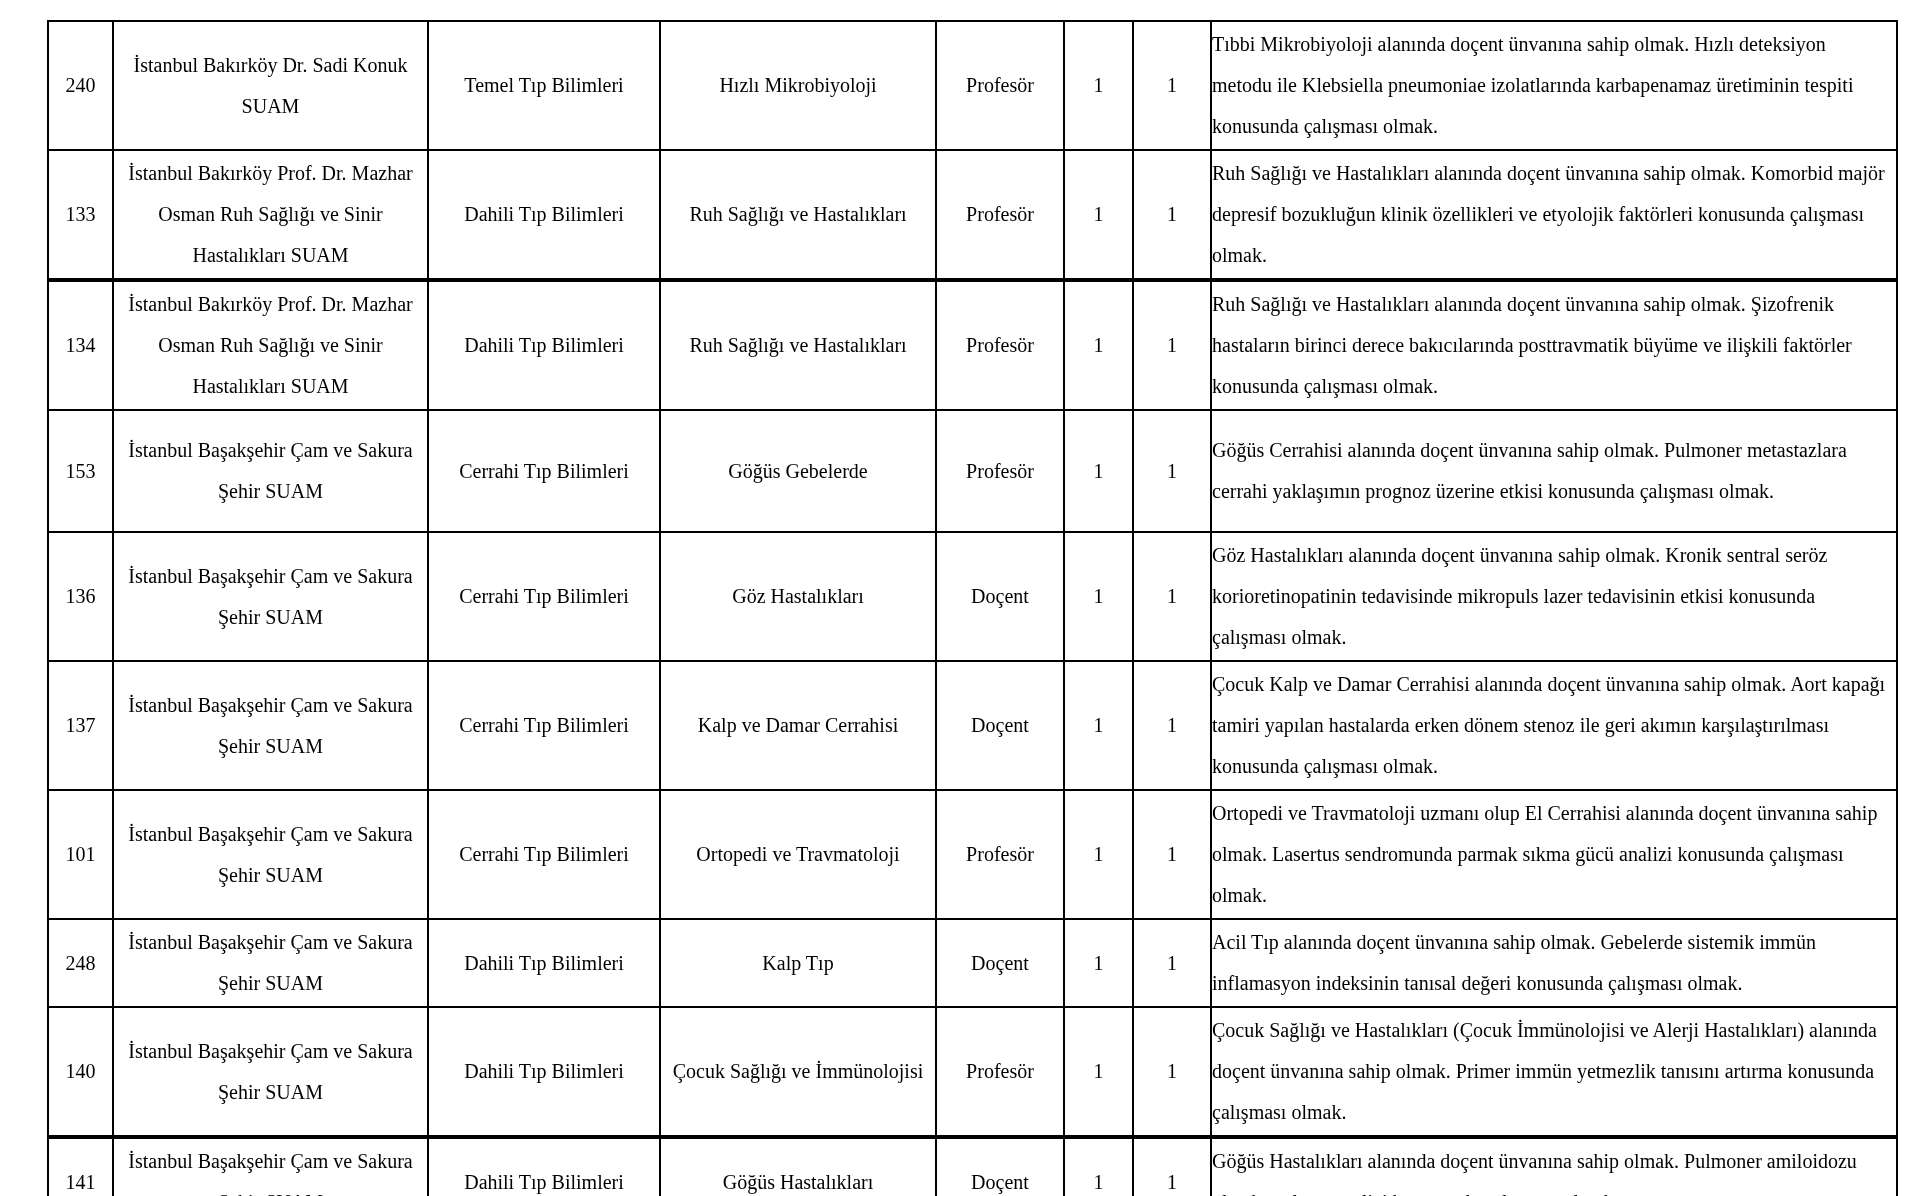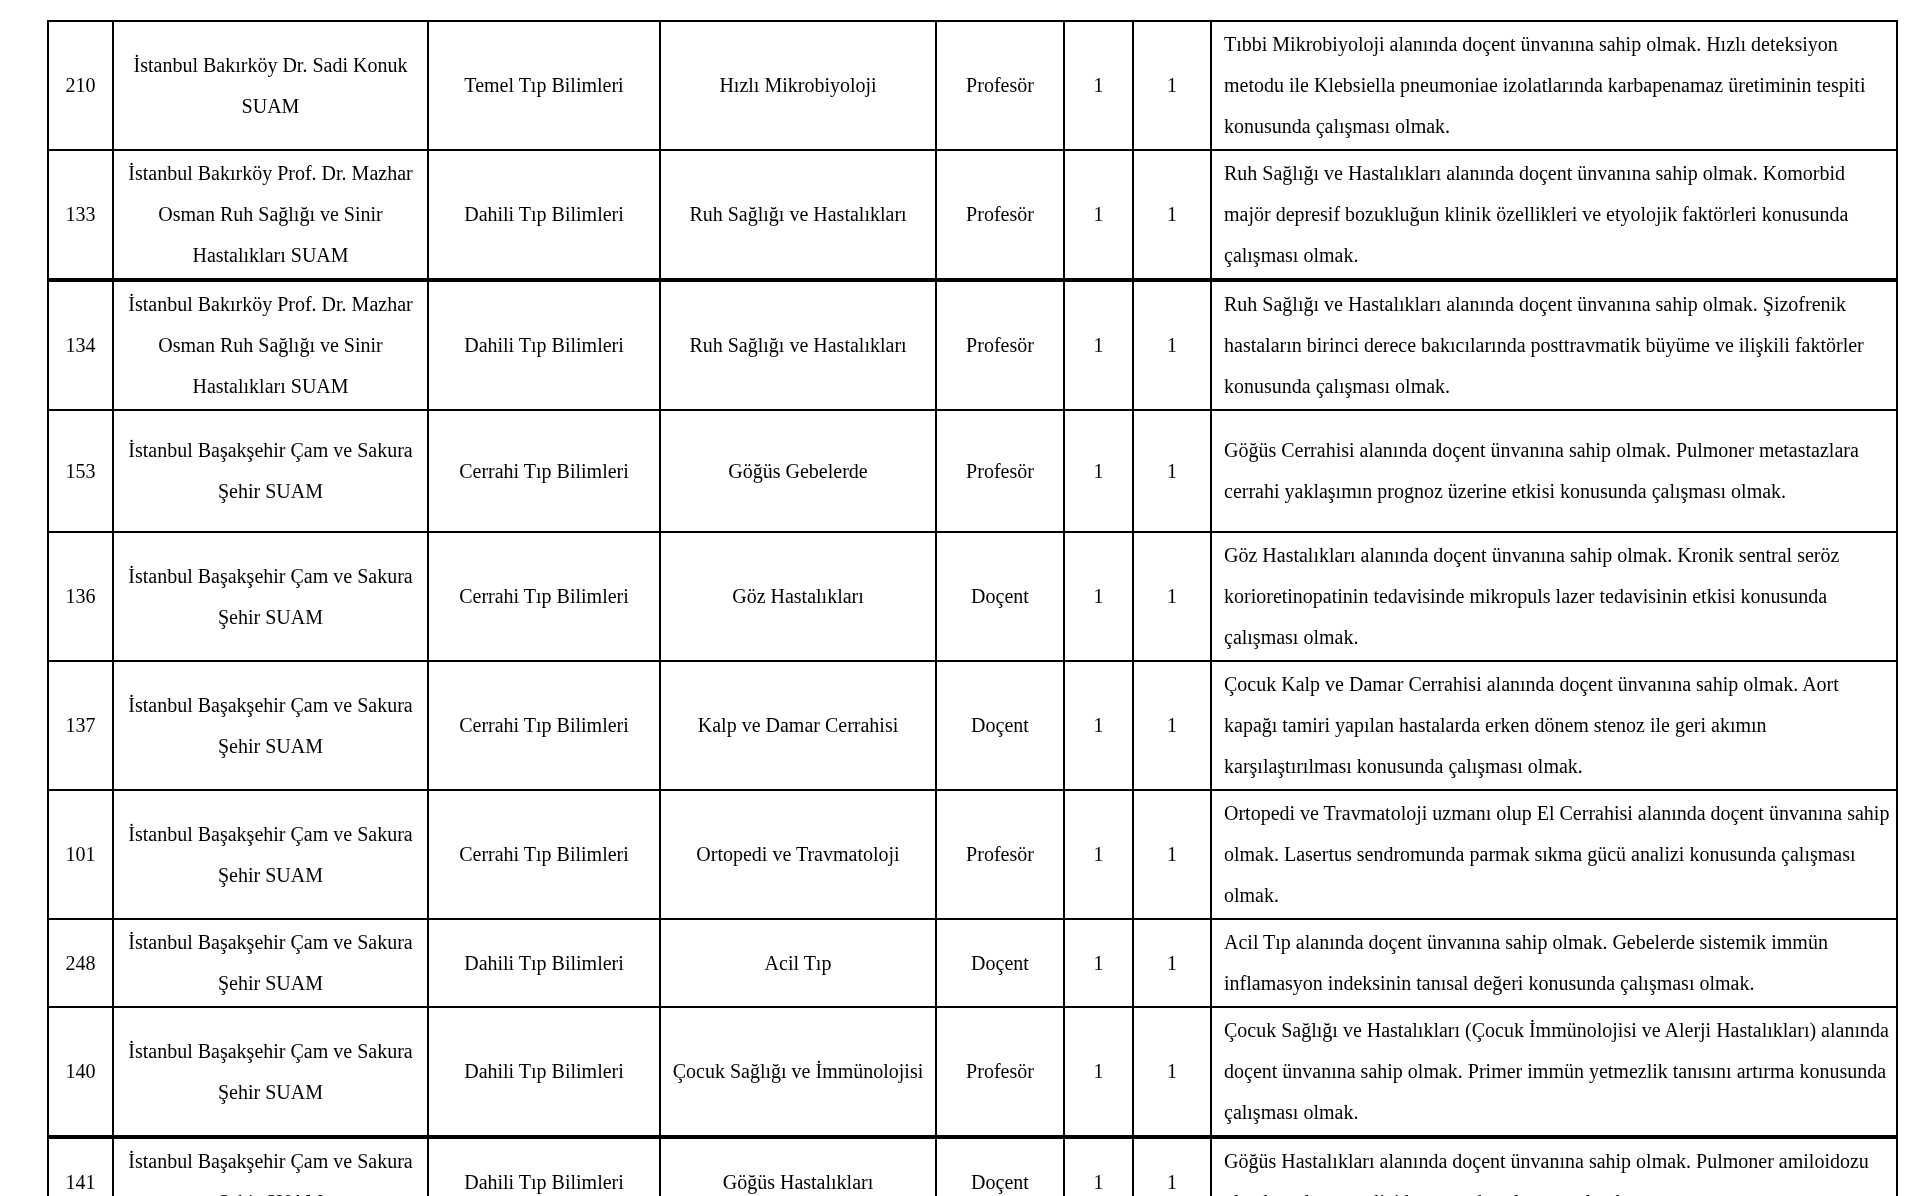--- a/index.html
+++ b/index.html
@@ -34,21 +34,21 @@
     padding: 0 8px;
     overflow: hidden;
     word-wrap: break-word;
   }
   
   table.positions tr:nth-child(3) td { border-top-width: 4px; }
   table.positions tr:nth-child(10) td { border-top-width: 4px; }
 
   table.positions td.cell-desc {
     text-align: left;
-    padding: 2px 6px 2px 12px;
+    padding: 2px 6px 2px 0;
     line-height: 41px;
   }
   table.positions tr.h3 { height: 122px; }
   table.positions tr.h2 { height: 82px; }
 
   col.c-no     { width: 65px;  }
   col.c-inst   { width: 315px; }
   col.c-dept   { width: 232px; }
   col.c-branch { width: 276px; }
   col.c-title  { width: 128px; }
@@ -67,21 +67,21 @@
       <col class="c-dept">
       <col class="c-branch">
       <col class="c-title">
       <col class="c-cnt1">
       <col class="c-cnt2">
       <col class="c-desc">
     </colgroup>
     <tbody>
 
     <tr class="h3">
-    <td class="cell-no">210</td>
+    <td class="cell-no">240</td>
     <td class="cell-inst">İstanbul Bakırköy Dr. Sadi Konuk SUAM</td>
     <td class="cell-dept">Temel Tıp Bilimleri</td>
     <td class="cell-branch">Hızlı Mikrobiyoloji</td>
     <td class="cell-title">Profesör</td>
     <td class="cell-cnt1">1</td>
     <td class="cell-cnt2">1</td>
     <td class="cell-desc">Tıbbi Mikrobiyoloji alanında doçent ünvanına sahip olmak. Hızlı deteksiyon metodu ile Klebsiella pneumoniae izolatlarında karbapenamaz üretiminin tespiti konusunda çalışması olmak.</td>
   </tr>
         <tr class="h3">
     <td class="cell-no">133</td>
@@ -140,21 +140,21 @@
     <td class="cell-branch">Ortopedi ve Travmatoloji</td>
     <td class="cell-title">Profesör</td>
     <td class="cell-cnt1">1</td>
     <td class="cell-cnt2">1</td>
     <td class="cell-desc">Ortopedi ve Travmatoloji uzmanı olup El Cerrahisi alanında doçent ünvanına sahip olmak. Lasertus sendromunda parmak sıkma gücü analizi konusunda çalışması olmak.</td>
   </tr>
         <tr class="h2">
     <td class="cell-no">248</td>
     <td class="cell-inst">İstanbul Başakşehir Çam ve Sakura Şehir SUAM</td>
     <td class="cell-dept">Dahili Tıp Bilimleri</td>
-    <td class="cell-branch">Acil Tıp</td>
+    <td class="cell-branch">Kalp Tıp</td>
     <td class="cell-title">Doçent</td>
     <td class="cell-cnt1">1</td>
     <td class="cell-cnt2">1</td>
     <td class="cell-desc">Acil Tıp alanında doçent ünvanına sahip olmak. Gebelerde sistemik immün inflamasyon indeksinin tanısal değeri konusunda çalışması olmak.</td>
   </tr>
         <tr class="h3">
     <td class="cell-no">140</td>
     <td class="cell-inst">İstanbul Başakşehir Çam ve Sakura Şehir SUAM</td>
     <td class="cell-dept">Dahili Tıp Bilimleri</td>
     <td class="cell-branch">Çocuk Sağlığı ve İmmünolojisi</td>

